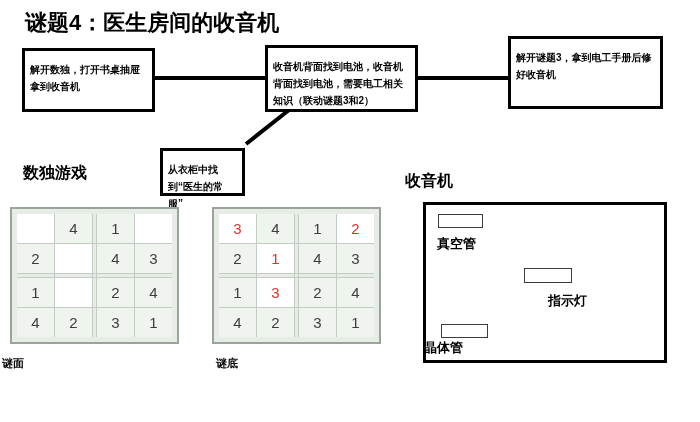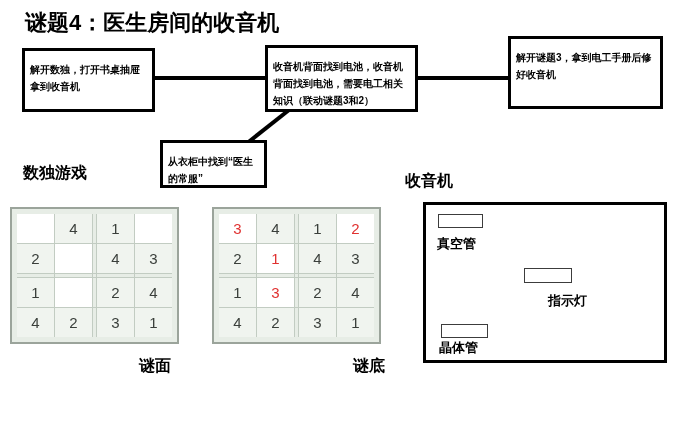--- a/index.html
+++ b/index.html
@@ -19,21 +19,21 @@
   }
   
   .fbox {
     position:absolute; background:#fff; border:3px solid #000;
     font-size:10px; font-weight:bold; line-height:17px;
     padding:10px 5px; color:#000;
   }
   .fbox1 { left:22px;  top:48px;  width:133px; height:64px; }
   .fbox2 { left:265px; top:45px;  width:153px; height:67px; }
   .fbox3 { left:508px; top:36px;  width:155px; height:73px; }
-  .fbox4 { left:160px; top:140px; width:107px; height:48px; }
+  .fbox4 { left:160px; top:148px; width:85px; height:48px; }
   
   .section-label {
     position:absolute; font-size:16px; font-weight:bold; color:#000;
   }
   .sudoku-title { left:23px;  top:163px; }
   .radio-title  { left:405px; top:171px; }
   
   .sframe {
     position:absolute; border:2px solid #9ba49b; background:#e7ede6;
     padding:5px; width:169px; height:137px;
@@ -47,42 +47,42 @@
     gap:1px; background:#c2ccc2;
   }
   .scell {
     display:flex; align-items:center; justify-content:center;
     font-size:15px; color:#3a3f3b; background:#f0f4ef;
   }
   .scell.white { background:#ffffff; }
   .scell.red   { color:#e03130; }
   .sdiv { background:#e7ede6; }
   .grid-caption {
-    position:absolute; top:356px; width:169px; text-align:right;
-    font-size:16px; font-weight:bold; color:#000;
+    position:absolute; top:356px; width:169px; text-align:left;
+    font-size:11px; font-weight:bold; color:#000;
   }
   .cap1 { left:2px; }
   .cap2 { left:216px; }
   
   .radio-box {
     position:absolute; left:423px; top:202px; width:244px; height:161px;
     border:3px solid #000; background:#fff;
   }
   .comp-rect {
     position:absolute; border:1.5px solid #3c3c3c; background:#fff;
   }
   .comp1 { left:438px; top:214px; width:45px; height:14px; }
   .comp2 { left:524px; top:268px; width:48px; height:15px; }
   .comp3 { left:441px; top:324px; width:47px; height:14px; }
   .comp-label {
     position:absolute; font-size:13px; font-weight:bold; color:#000;
   }
   .clab1 { left:437px; top:235px; }
   .clab2 { left:526px; top:292px;margin-left:22px; }
-  .clab3 { left:439px; top:339px; }
+  .clab3 { left:424px; top:339px; }
 </style>
 </head>
 <body>
 
 <div class="canvas">
 
   <div class="page-title">谜题4：医生房间的收音机</div>
 
   <svg class="overlay" viewBox="0 0 700 422" xmlns="http://www.w3.org/2000/svg">
     <line x1="155" y1="78" x2="267" y2="78" stroke="#000000" stroke-width="4"></line>

